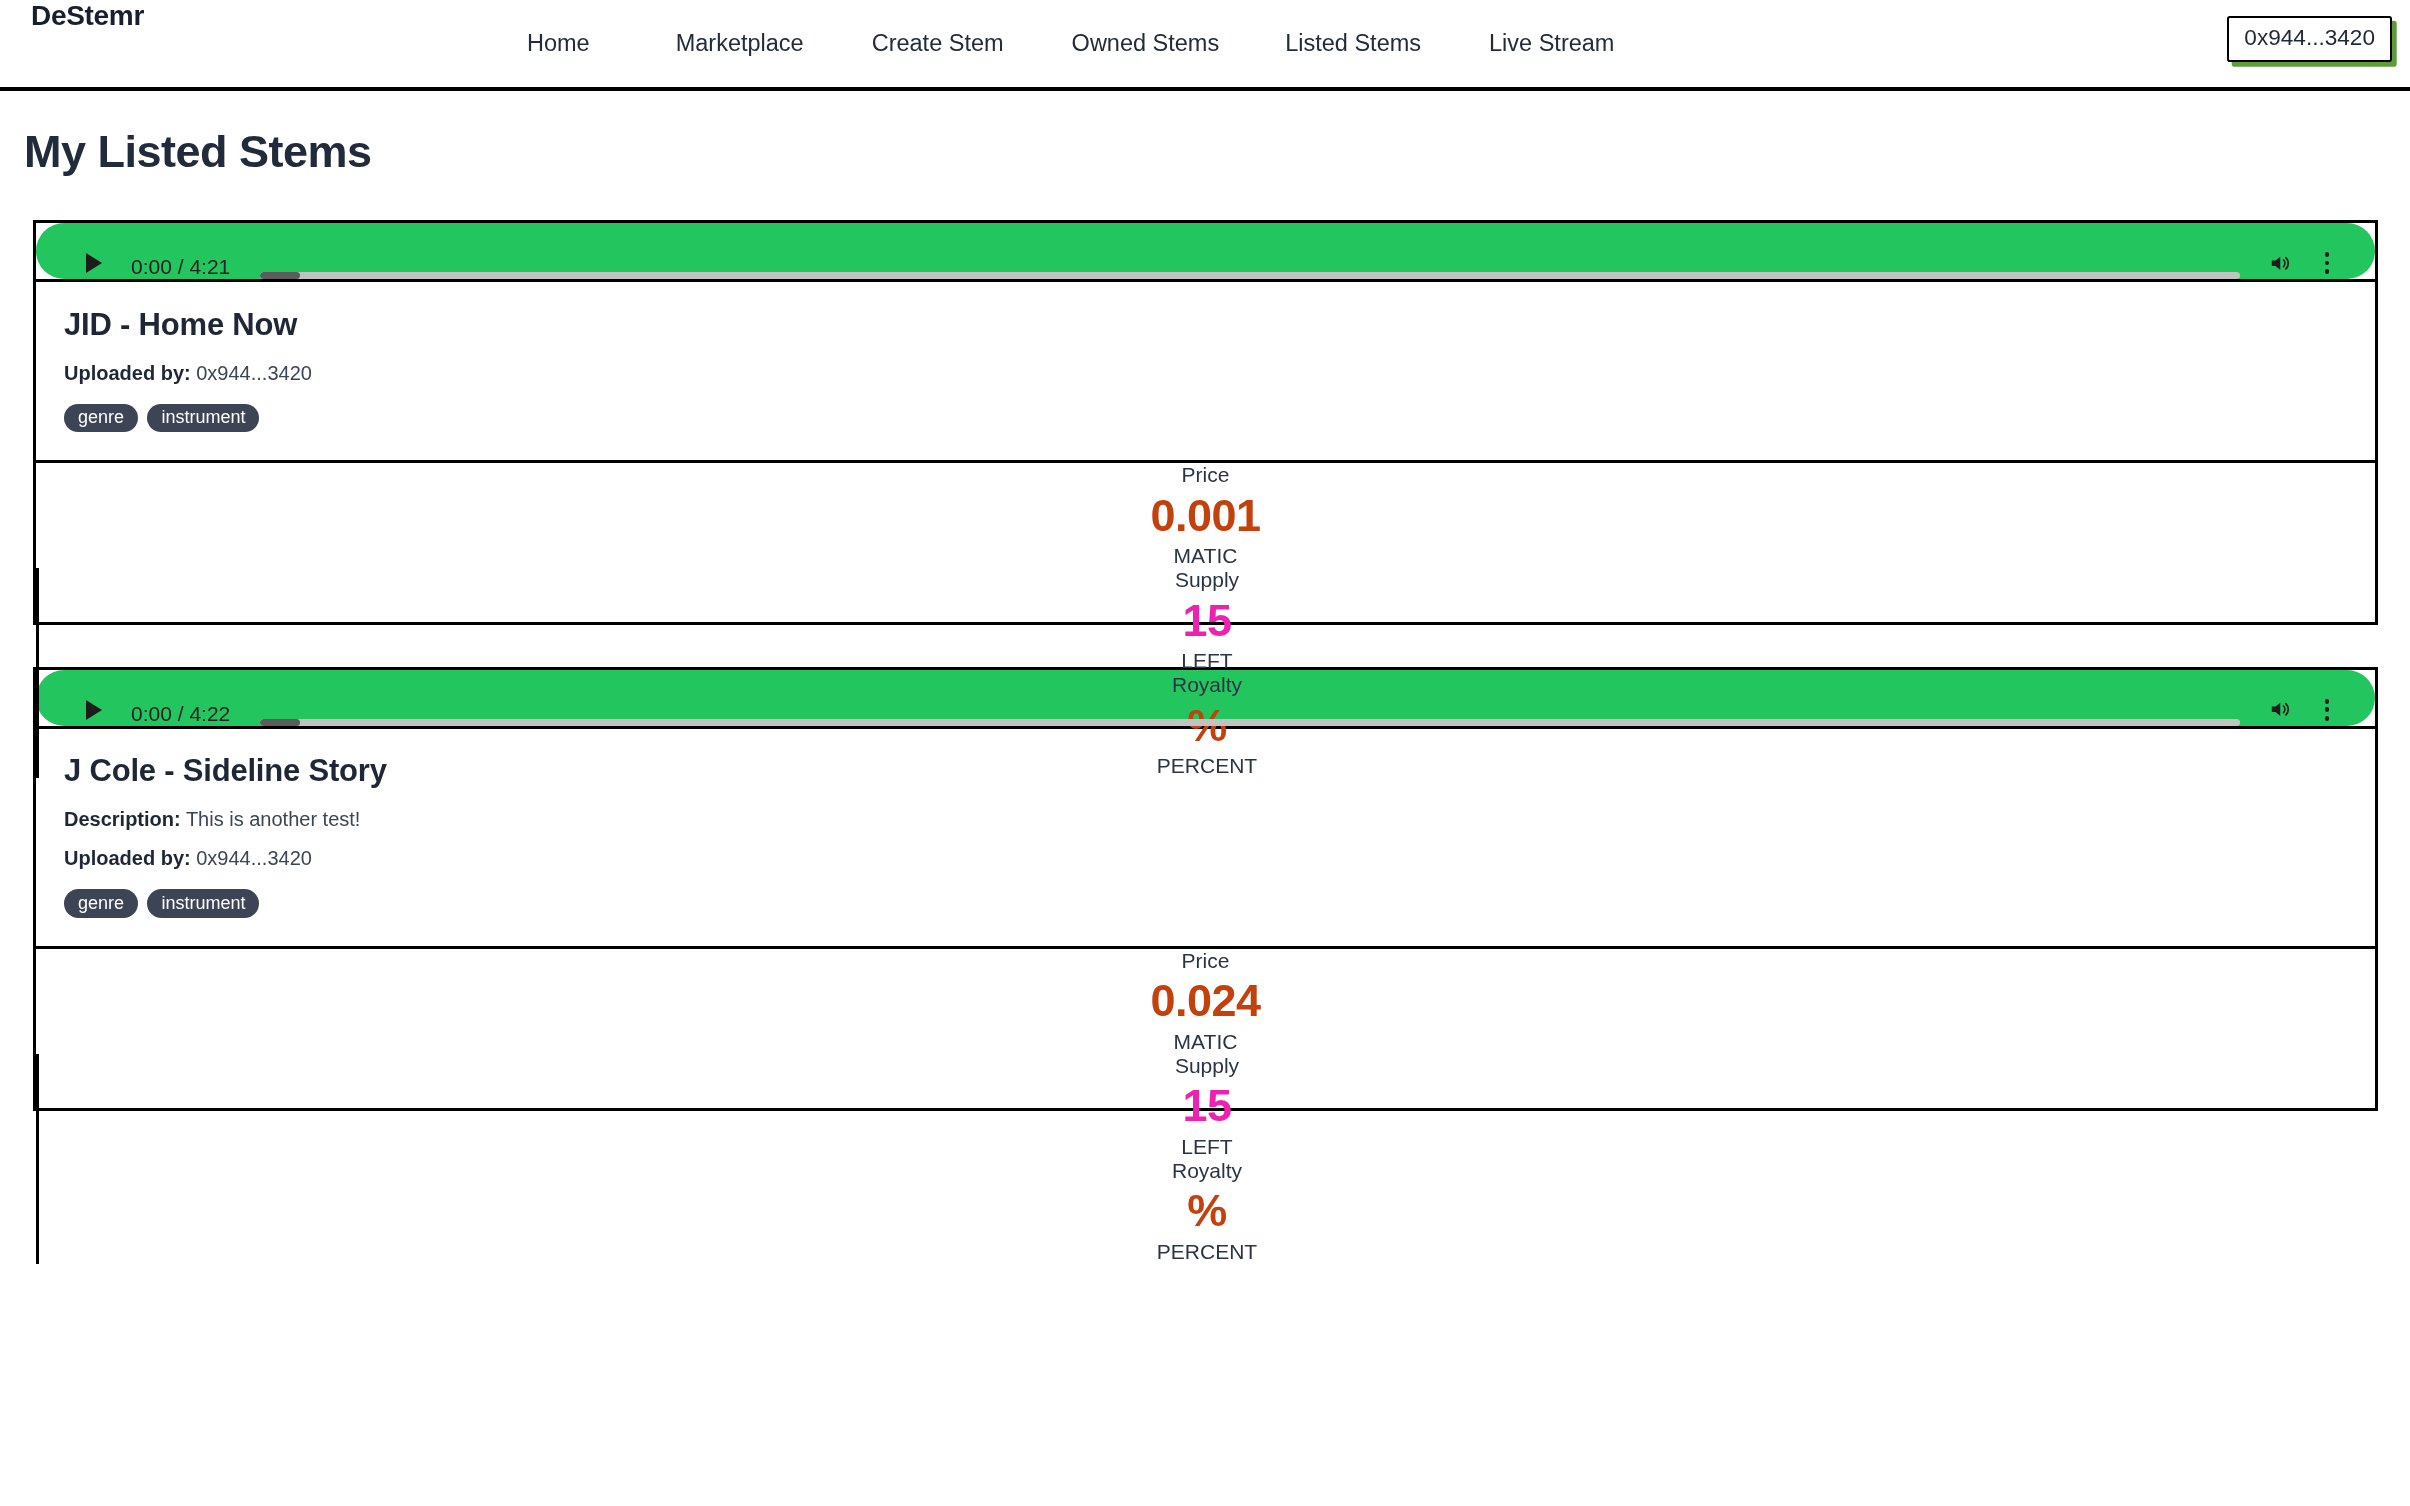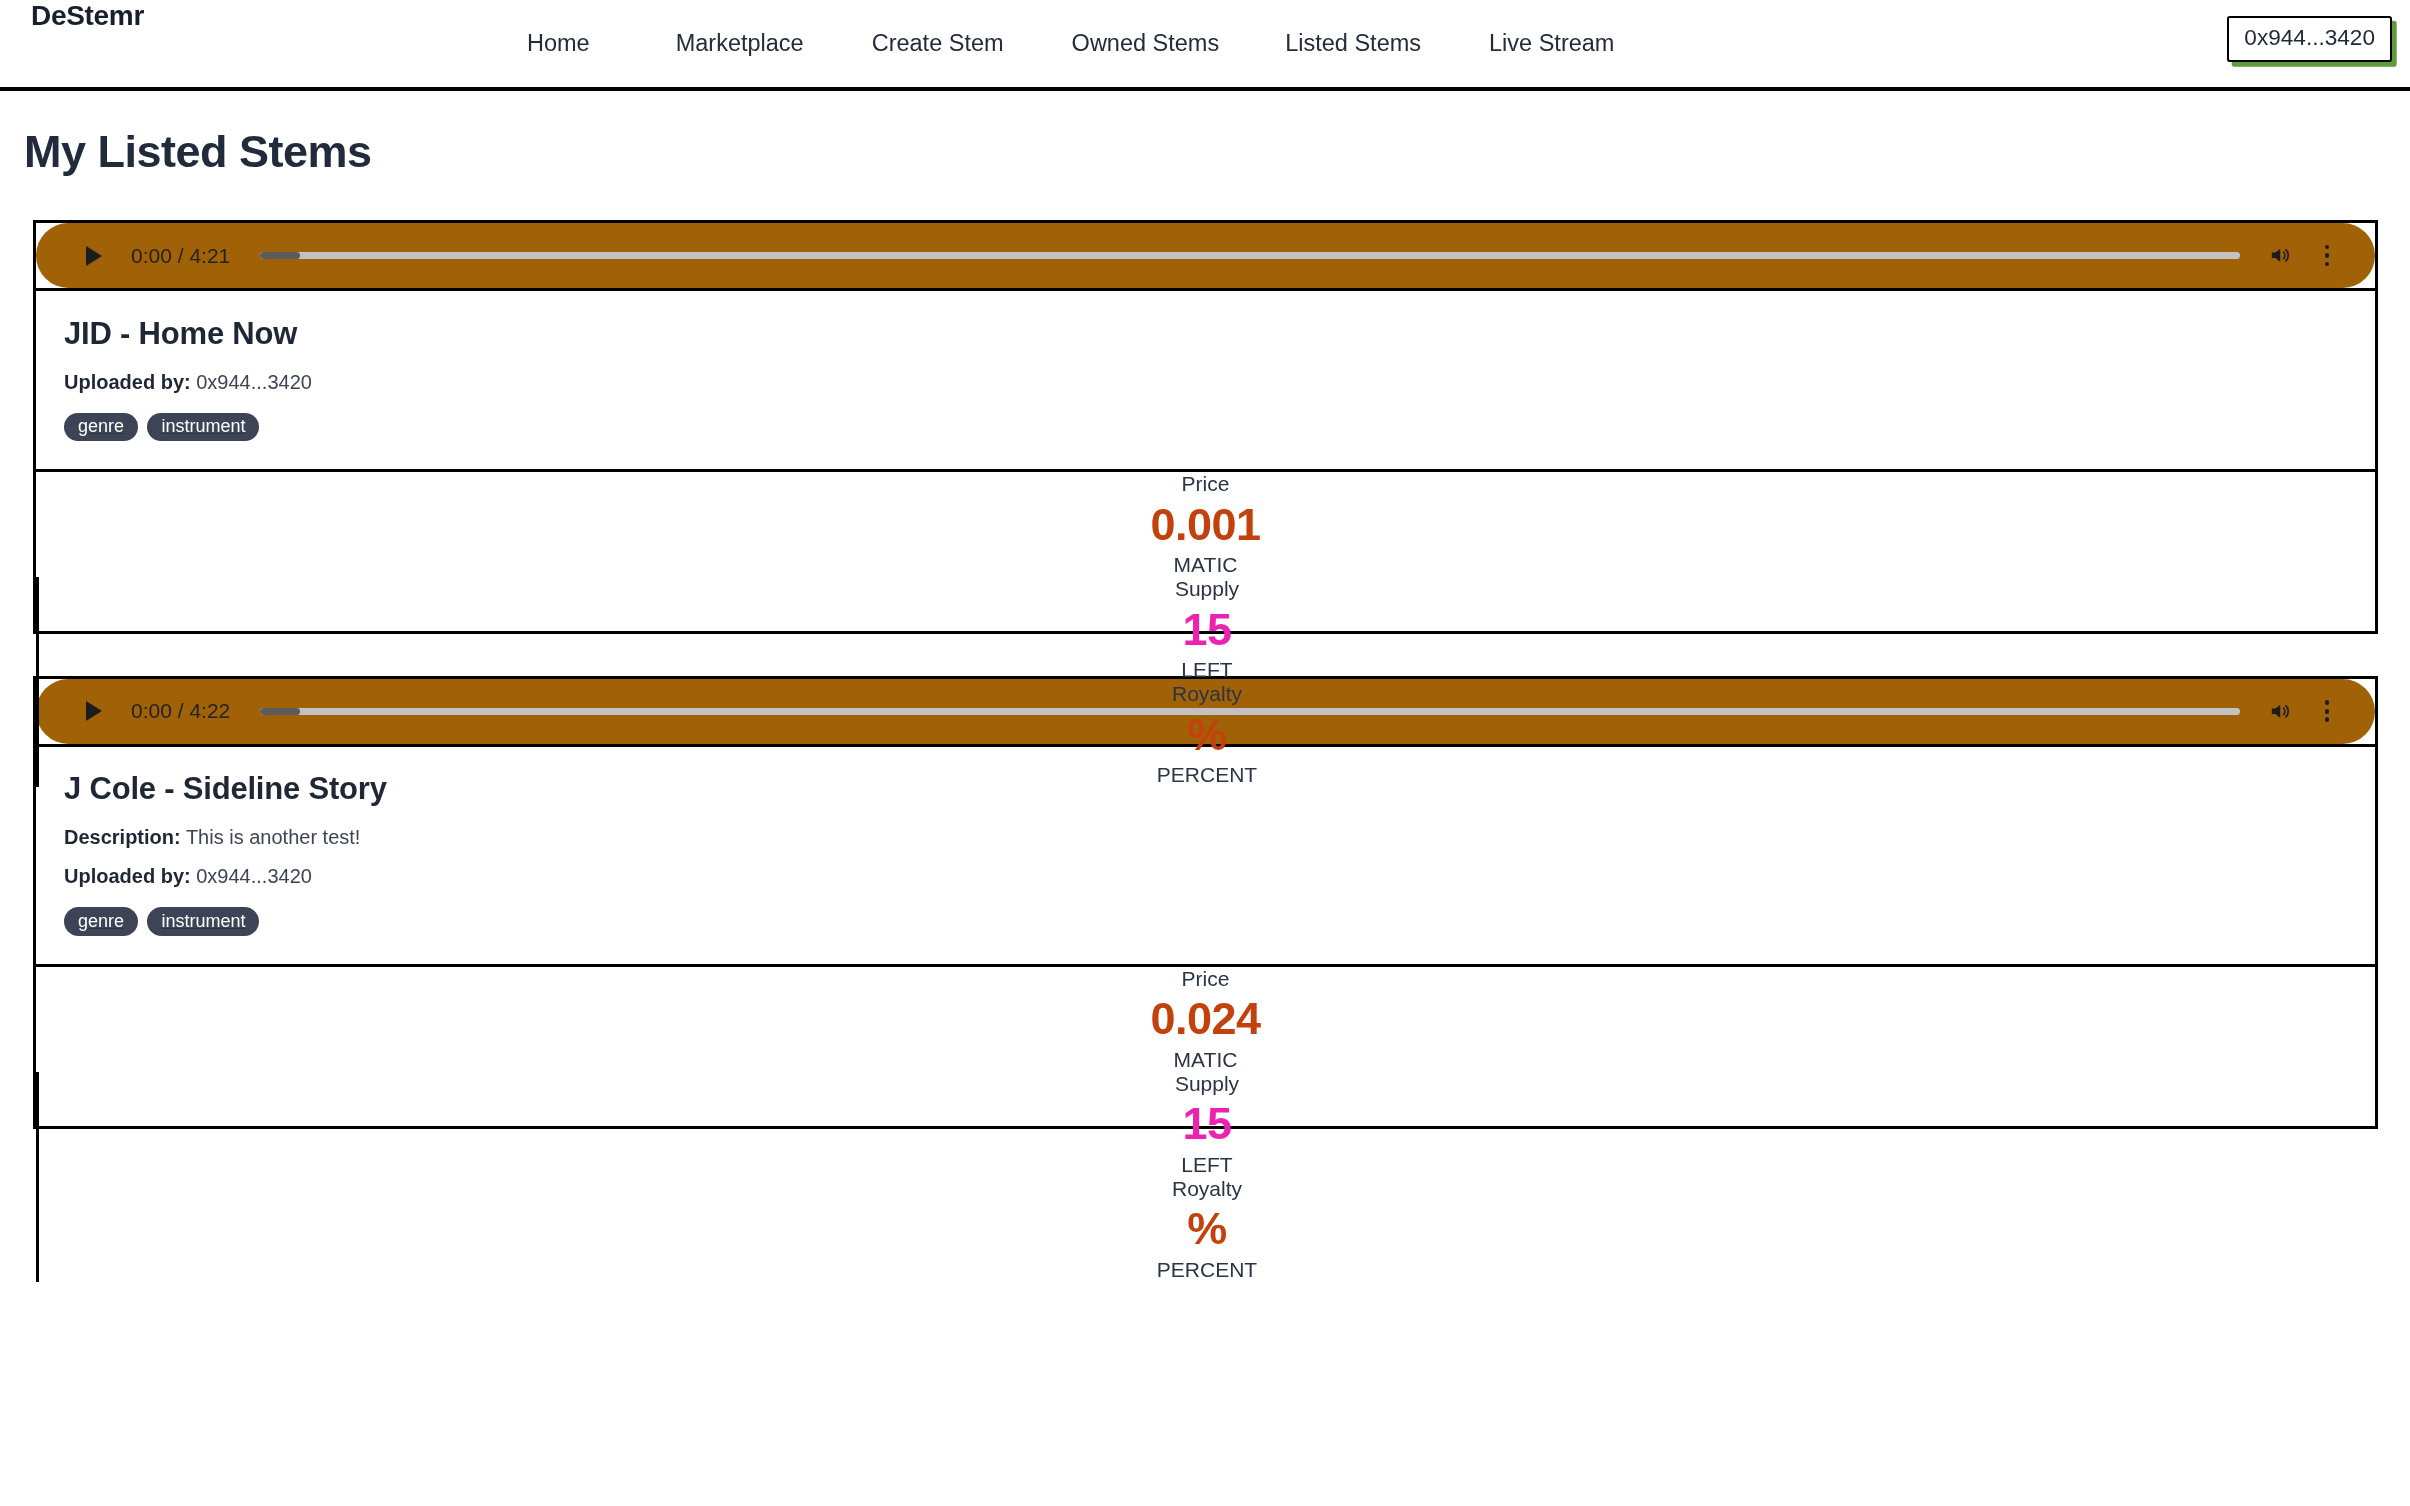--- a/index.html
+++ b/index.html
@@ -93,25 +93,25 @@
   }
 
   .stem-card {
     border: 3.8px solid #000000;
     background: #ffffff;
     margin-bottom: 42px;
   }
 
   
   .audio-player {
-    height: 65px;
-    background: #a16207;
+    height: 56px;
+    background: #22c55e;
     border-radius: 38px;
     display: flex;
-    align-items: center;
+    align-items: flex-end;
     padding: 0 21px 0 21px;
     margin: 0;
   }
   .player-row {
     border-bottom: 3.8px solid #000000;
     background: #ffffff;
   }
 
   .play-btn {
     width: 32px;
@@ -189,21 +189,21 @@
     margin-bottom: 19px;
   }
   .meta-line {
     font-size: 20px;
     color: #3c4455;
     margin-bottom: 16px;
   }
   .meta-line b { font-weight: bold; color: #1f2736; }
   .meta-val { font-weight: normal; color: #3c4455; }
 
-  .tag-row { display: flex; gap: 9.4px; margin-top: 19px; text-decoration: underline; }
+  .tag-row { display: flex; gap: 9.4px; margin-top: 19px; }
   .tag {
     background: #3c4455;
     color: #ffffff;
     font-size: 18px;
     border-radius: 19px;
     padding: 4.7px 14px 5.6px 14px;
     line-height: 1;
     cursor: pointer;
     white-space: nowrap;
   }

